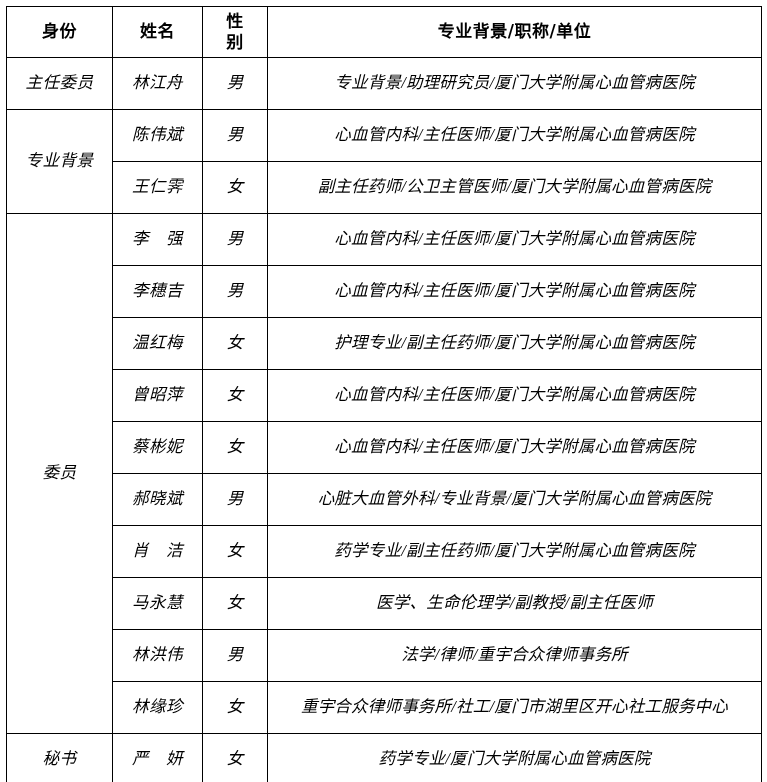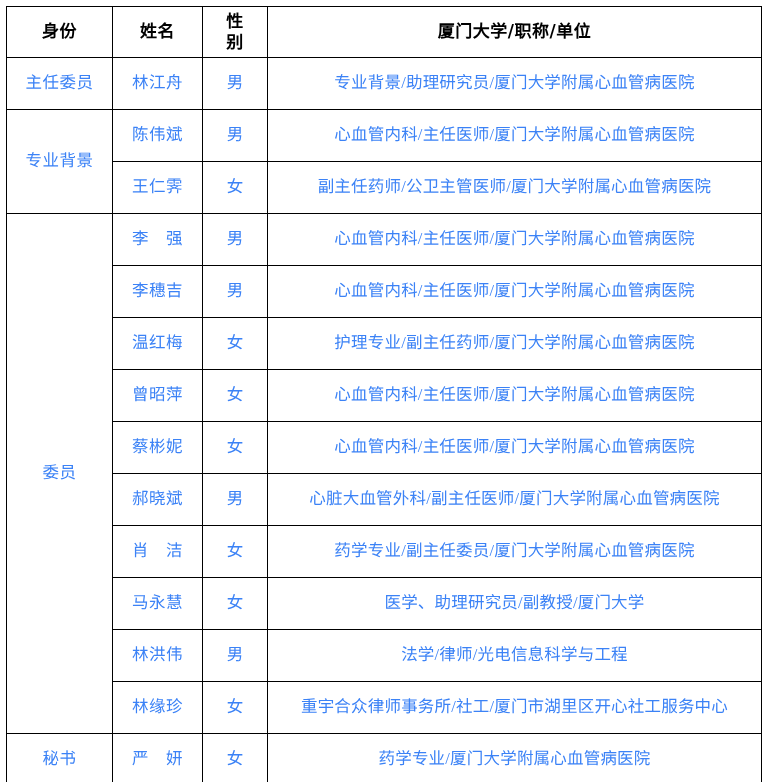--- a/index.html
+++ b/index.html
@@ -52,21 +52,22 @@
     font-weight: 700;
     font-size: 17px;
     letter-spacing: 0.5px;
     color: #000000;
   }
 
   
   tbody td {
     height: 51px;
     font-size: 16.5px;
-    color: #3b82f6;
+    color: #000000;
+    font-style: italic;
   }
 
   td.role {
     font-size: 16.5px;
     letter-spacing: 0.5px;
   }
   td.name {
     font-size: 16.5px;
     letter-spacing: 0.5px;
     white-space: nowrap;
@@ -90,21 +91,21 @@
       <col class="c-role">
       <col class="c-name">
       <col class="c-gender">
       <col class="c-desc">
     </colgroup>
     <thead>
       <tr>
         <th>身份</th>
         <th>姓名</th>
         <th>性别</th>
-        <th>厦门大学/职称/单位</th>
+        <th>专业背景/职称/单位</th>
       </tr>
     </thead>
     <tbody id="roster-body">
         <tr>
           <td class="role" rowspan="1">主任委员</td>
           <td class="name">林江舟</td>
           <td class="gender">男</td>
           <td class="desc">专业背景/助理研究员/厦门大学附属心血管病医院</td>
         </tr>
         <tr>
@@ -140,36 +141,36 @@
           <td class="desc">心血管内科/主任医师/厦门大学附属心血管病医院</td>
         </tr>
         <tr>
           <td class="name">蔡彬妮</td>
           <td class="gender">女</td>
           <td class="desc">心血管内科/主任医师/厦门大学附属心血管病医院</td>
         </tr>
         <tr>
           <td class="name">郝晓斌</td>
           <td class="gender">男</td>
-          <td class="desc">心脏大血管外科/副主任医师/厦门大学附属心血管病医院</td>
+          <td class="desc">心脏大血管外科/专业背景/厦门大学附属心血管病医院</td>
         </tr>
         <tr>
           <td class="name">肖　洁</td>
           <td class="gender">女</td>
-          <td class="desc">药学专业/副主任委员/厦门大学附属心血管病医院</td>
+          <td class="desc">药学专业/副主任药师/厦门大学附属心血管病医院</td>
         </tr>
         <tr>
           <td class="name">马永慧</td>
           <td class="gender">女</td>
-          <td class="desc">医学、助理研究员/副教授/厦门大学</td>
+          <td class="desc">医学、生命伦理学/副教授/副主任医师</td>
         </tr>
         <tr>
           <td class="name">林洪伟</td>
           <td class="gender">男</td>
-          <td class="desc">法学/律师/光电信息科学与工程</td>
+          <td class="desc">法学/律师/重宇合众律师事务所</td>
         </tr>
         <tr>
           <td class="name">林缘珍</td>
           <td class="gender">女</td>
           <td class="desc">重宇合众律师事务所/社工/厦门市湖里区开心社工服务中心</td>
         </tr>
         <tr>
           <td class="role" rowspan="1">秘书</td>
           <td class="name">严　妍</td>
           <td class="gender">女</td>

